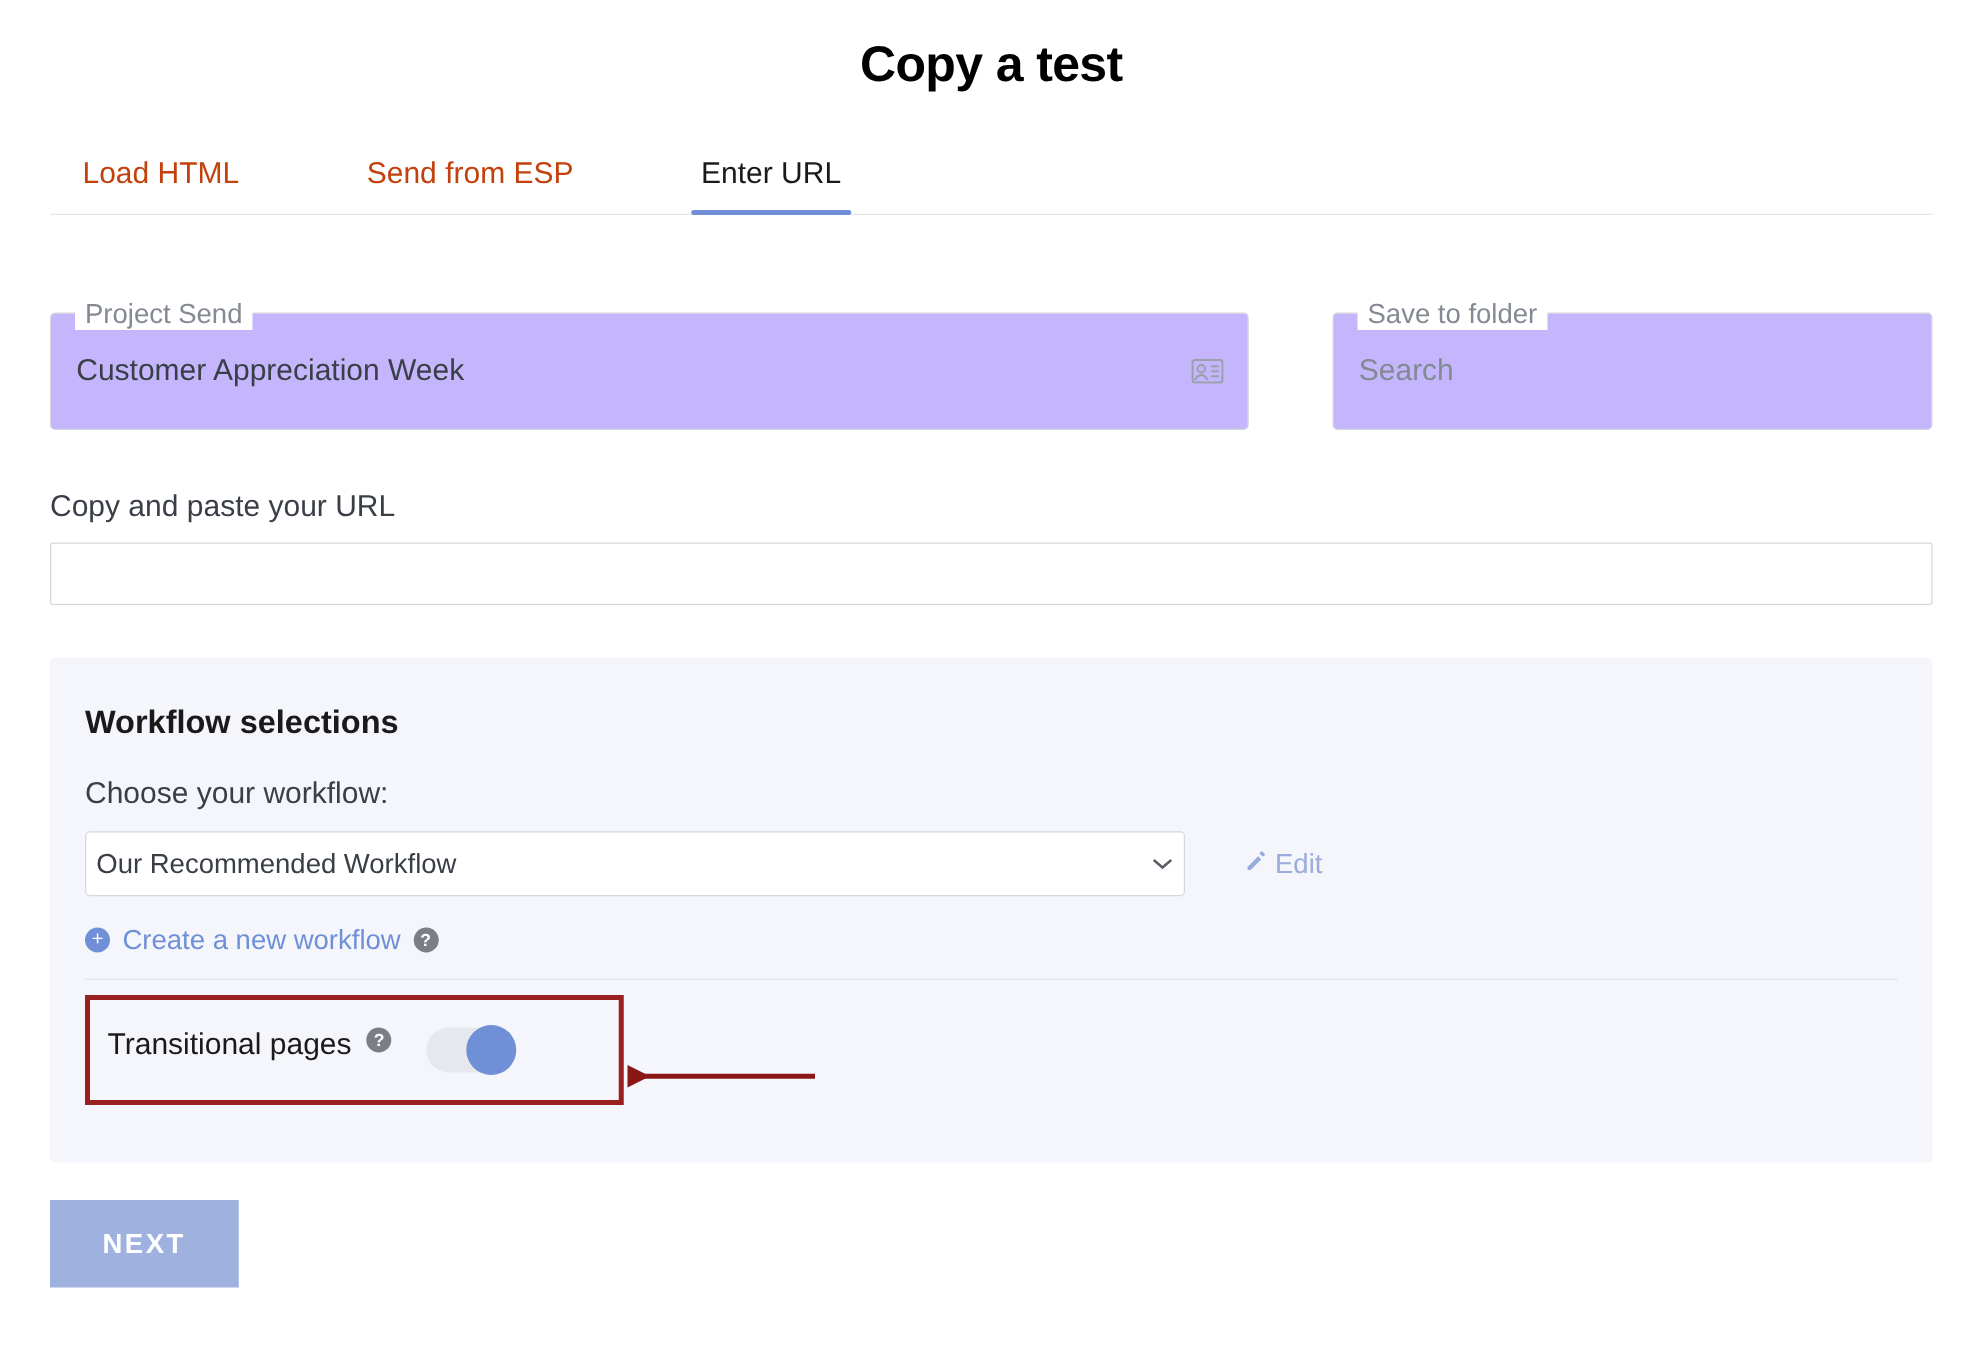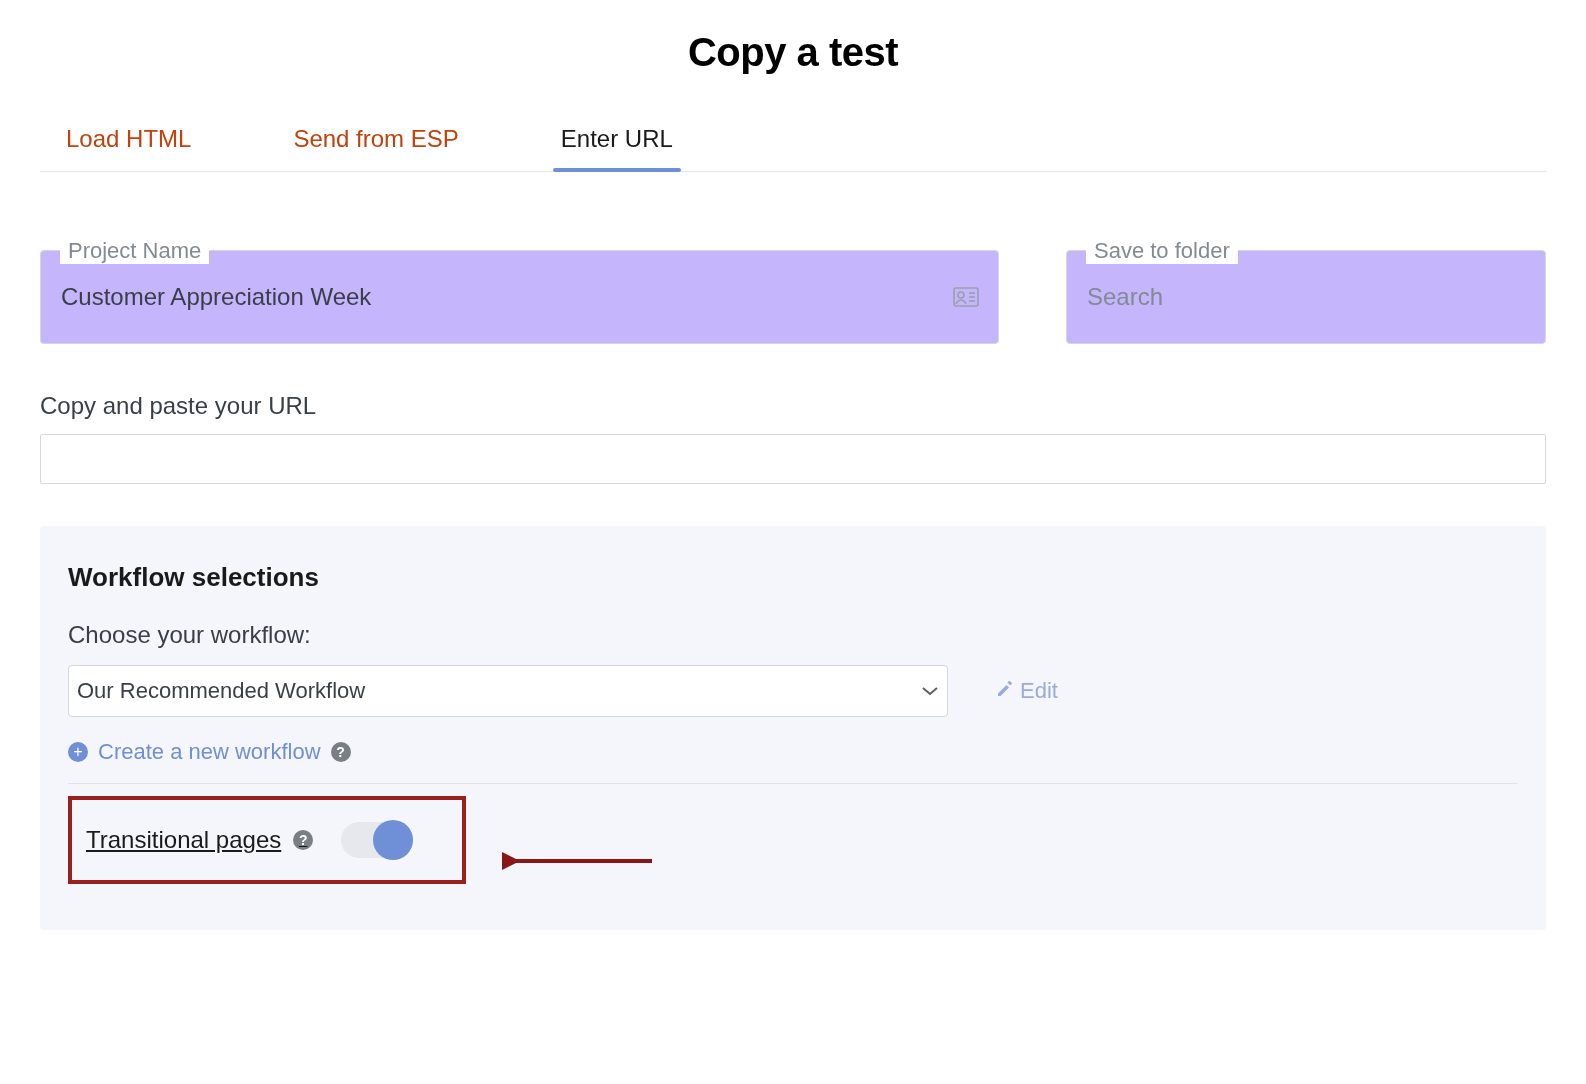--- a/index.html
+++ b/index.html
@@ -197,24 +197,22 @@
     border-top: 1px solid #e1e3ea;
     margin-top: 18px;
   }
 
   
   .trans-box {
     border: 4px solid #9a1f1f;
     padding: 22px 14px 22px 14px;
     margin-top: 12px;
     display: inline-flex;
-    align-items: center;
     gap: 12px;
-    width: 398px;
-    text-decoration: underline;
+    width: 431px;
   }
   .trans-label {
     font-size: 24px;
     color: #1a1a1a;
     font-weight: 500;
   }
   .toggle {
     position: relative;
     width: 72px;
     height: 36px;
@@ -262,21 +260,21 @@
   <h1 class="page-title">Copy a test</h1>
 
   <div class="tabs">
     <div class="tab">Load HTML</div>
     <div class="tab">Send from ESP</div>
     <div class="tab active">Enter URL</div>
   </div>
 
   <div class="field-row">
     <div class="field-wrap">
-      <span class="field-float-label">Project Name</span>
+      <span class="field-float-label">Project Send</span>
       <input class="text-input" type="text" value="Customer Appreciation Week" style="">
       <span class="card-icon">
         <svg width="26" height="20" viewBox="0 0 26 20" fill="none" stroke="currentColor" stroke-width="1.6">
           <rect x="1" y="1" width="24" height="18" rx="2"></rect>
           <circle cx="8" cy="8" r="3"></circle>
           <path d="M3 17c1-3 4-4 5-4s4 1 5 4"></path>
           <line x1="16" y1="6" x2="22" y2="6"></line>
           <line x1="16" y1="10" x2="22" y2="10"></line>
           <line x1="16" y1="14" x2="22" y2="14"></line>
         </svg>
@@ -335,14 +333,15 @@
       <defs>
         <marker id="ah" markerWidth="10" markerHeight="10" refX="2" refY="5" orient="auto">
           <path d="M10,0 L0,5 L10,10 z" fill="#8a1616"></path>
         </marker>
       </defs>
       <line x1="150" y1="15" x2="10" y2="15" stroke="#8a1616" stroke-width="4" marker-end="url(#ah)"></line>
     </svg>
 
   </div>
 
+  <button class="next-btn">NEXT</button>
 
 </div>
 
 </body></html>

